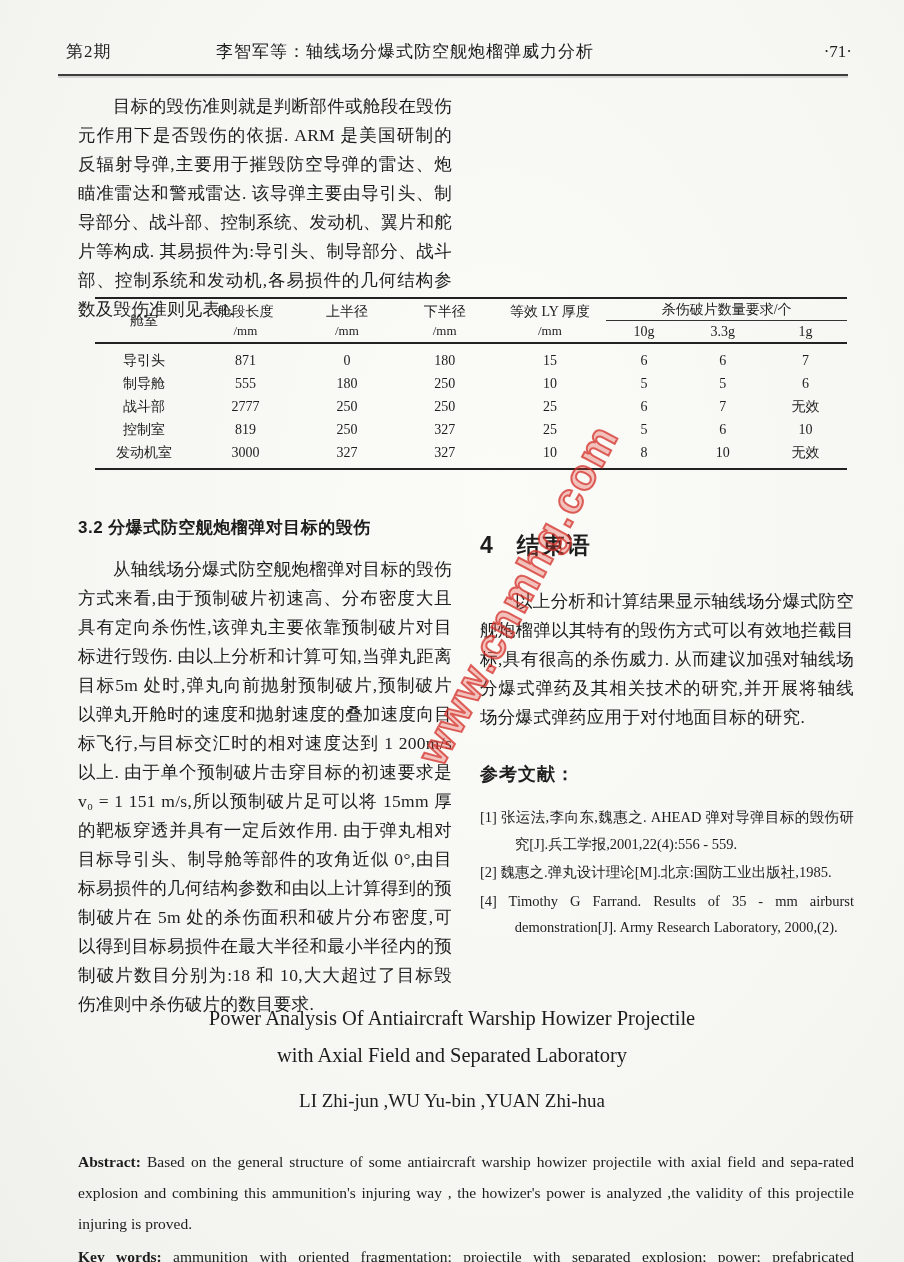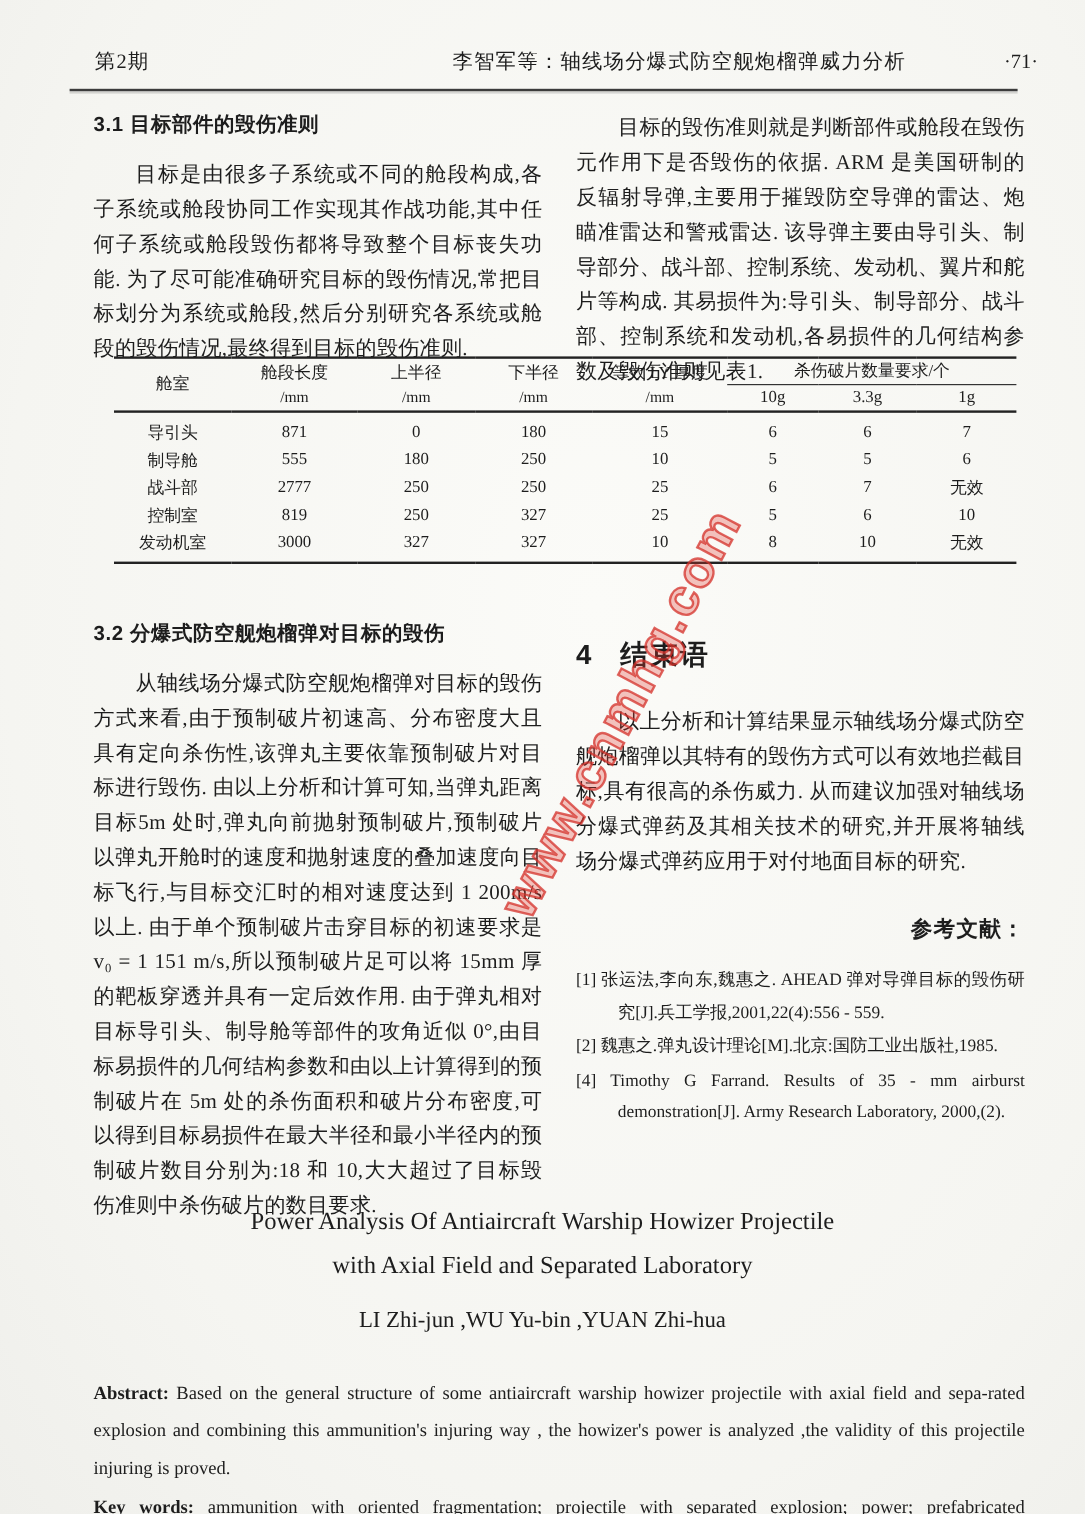--- a/index.html
+++ b/index.html
@@ -5,35 +5,35 @@
   html,body{margin:0;padding:0;}
   body{width:904px;height:1262px;overflow:hidden;background:#e8e8e6;}
   .page{
     position:relative;width:904px;height:1262px;overflow:hidden;
     background:#f7f7f3;
     background-image:radial-gradient(ellipse at 55% 40%, #fbfbf8 0%, #f5f5f1 70%, #efefeb 100%);
     color:#1d1d1d;
     font-family:"Liberation Serif","DejaVu Serif",serif;
   }
   
-  .head-row{position:absolute;top:40px;left:79px;width:786px;display:flex;align-items:baseline;font-size:17px;}
+  .head-row{position:absolute;top:40px;left:66px;width:786px;display:flex;align-items:baseline;font-size:17px;}
   .head-issue{width:150px;text-align:left;letter-spacing:1px;}
-  .head-title{flex:1;text-align:right;letter-spacing:1px;}
+  .head-title{flex:1;text-align:left;letter-spacing:1px;}
   .head-page{width:110px;text-align:right;}
   .head-rule{position:absolute;top:74px;left:58px;width:790px;height:2px;background:#3c3c3c;box-shadow:0 2px 0 rgba(60,60,60,.18);}
   
   .row{position:absolute;display:flex;gap:28px;left:78px;width:776px;}
   .row1{top:92px;}
   .row2{top:516px;}
   .col{width:374px;}
   .sec-h3{font-family:"Liberation Sans","DejaVu Sans",sans-serif;font-weight:bold;font-size:17px;margin:0 0 16px 0;letter-spacing:.5px;}
   .para{font-size:17.5px;line-height:29px;text-align:justify;text-indent:2em;margin:0;letter-spacing:.3px;}
   .sec-h2{font-family:"Liberation Sans","DejaVu Sans",sans-serif;font-weight:bold;font-size:23px;margin:14px 0 26px 0;letter-spacing:2px;}
   .sec-h2 .num{margin-right:22px;}
-  .refs-h{font-family:"Liberation Sans","DejaVu Sans",sans-serif;font-weight:bold;font-size:18px;margin:30px 0 18px 0;letter-spacing:1px;text-align:right;}
+  .refs-h{font-family:"Liberation Sans","DejaVu Sans",sans-serif;font-weight:bold;font-size:18px;margin:30px 0 18px 0;letter-spacing:1px;}
   .ref-item{font-size:14.5px;line-height:26.5px;text-align:justify;padding-left:2.4em;text-indent:-2.4em;margin-bottom:2px;}
   
   .tableblock{position:absolute;top:297px;left:95px;width:752px;}
   .tb-caption{text-align:center;font-family:"Liberation Sans","DejaVu Sans",sans-serif;font-weight:bold;font-size:15px;margin-bottom:5px;letter-spacing:.5px;}
   table.t1{width:100%;border-collapse:collapse;border-top:2.5px solid #222;border-bottom:2.5px solid #222;font-size:14px;}
   table.t1 th,table.t1 td{font-weight:normal;text-align:center;padding:1px 2px;}
   table.t1 thead th{font-size:14px;line-height:19px;}
   table.t1 thead{border-bottom:2px solid #222;}
   th.spanhead{border-bottom:1px solid #333;}
   table.t1 tbody td{height:21px;}
@@ -67,24 +67,20 @@
   <div class="head-row">
     <div class="head-issue">第2期</div>
     <div class="head-title">李智军等：轴线场分爆式防空舰炮榴弹威力分析</div>
     <div class="head-page">·71·</div>
   </div>
   <div class="head-rule"></div>
 
   <div class="watermark">www.cnmhg.com</div>
 
   <div class="row row1">
-    <div class="col">
-      <h3 class="sec-h3">3.1  目标部件的毁伤准则</h3>
-      <p class="para">目标是由很多子系统或不同的舱段构成,各子系统或舱段协同工作实现其作战功能,其中任何子系统或舱段毁伤都将导致整个目标丧失功能. 为了尽可能准确研究目标的毁伤情况,常把目标划分为系统或舱段,然后分别研究各系统或舱段的毁伤情况,最终得到目标的毁伤准则.</p>
-    </div>
     <div class="col">
       <p class="para">目标的毁伤准则就是判断部件或舱段在毁伤元作用下是否毁伤的依据. ARM 是美国研制的反辐射导弹,主要用于摧毁防空导弹的雷达、炮瞄准雷达和警戒雷达. 该导弹主要由导引头、制导部分、战斗部、控制系统、发动机、翼片和舵片等构成. 其易损件为:导引头、制导部分、战斗部、控制系统和发动机,各易损件的几何结构参数及毁伤准则见表1.</p>
     </div>
   </div>
 
   <div class="tableblock">
     <table class="t1">
       <colgroup>
         <col style="width:13%">
           <col style="width:14%">

